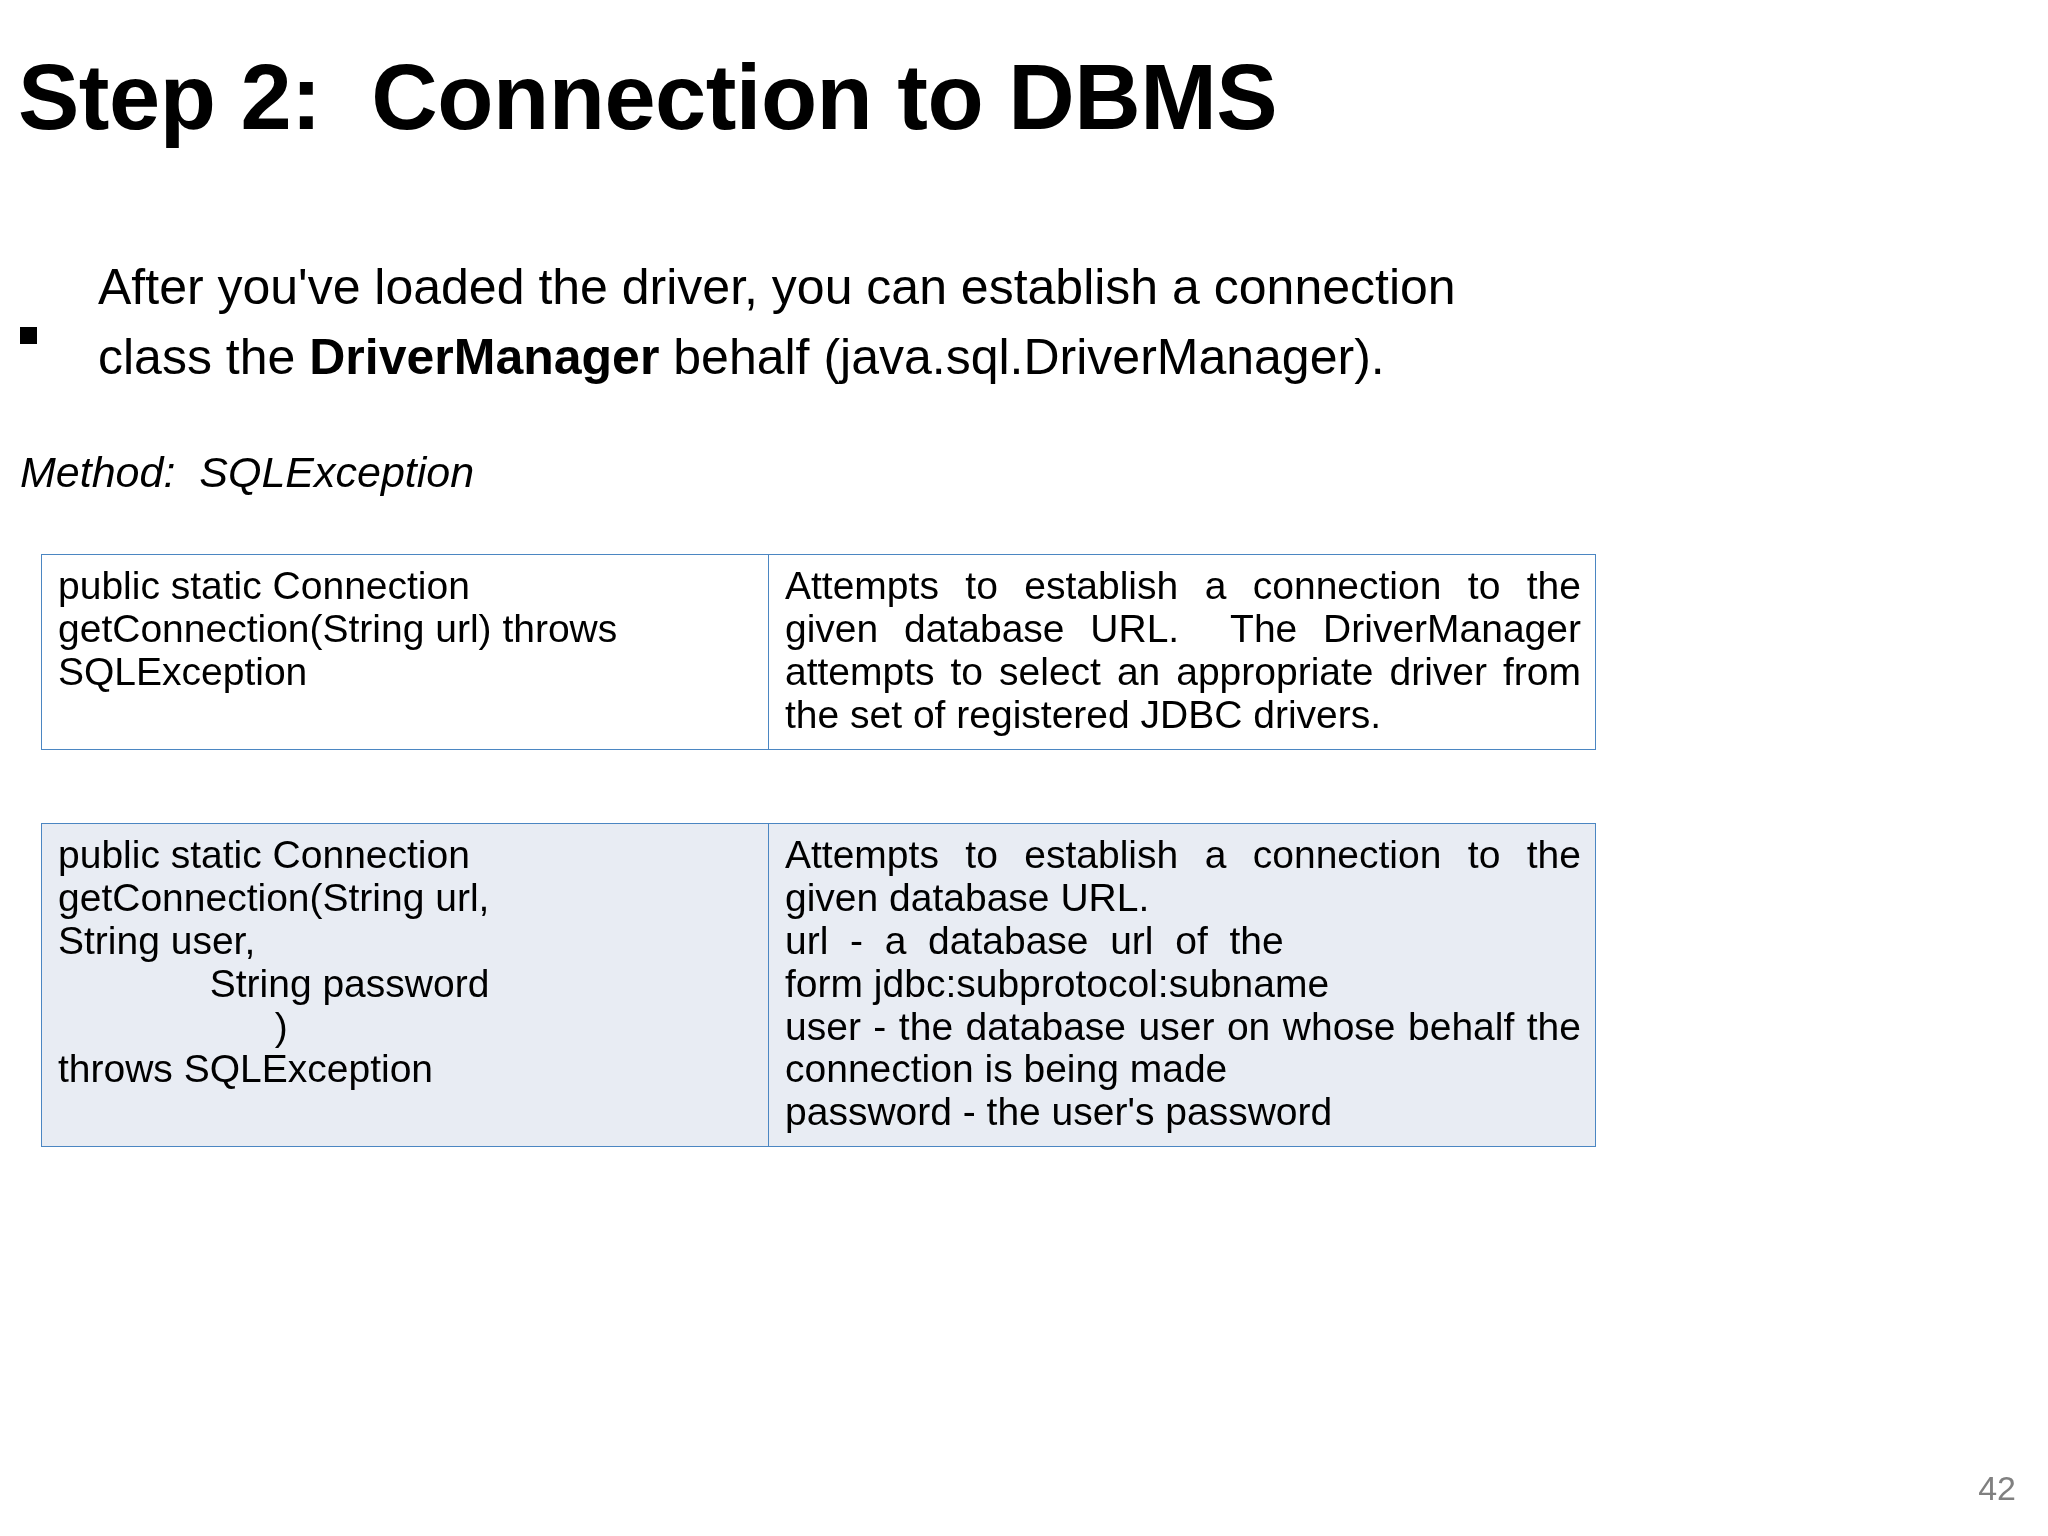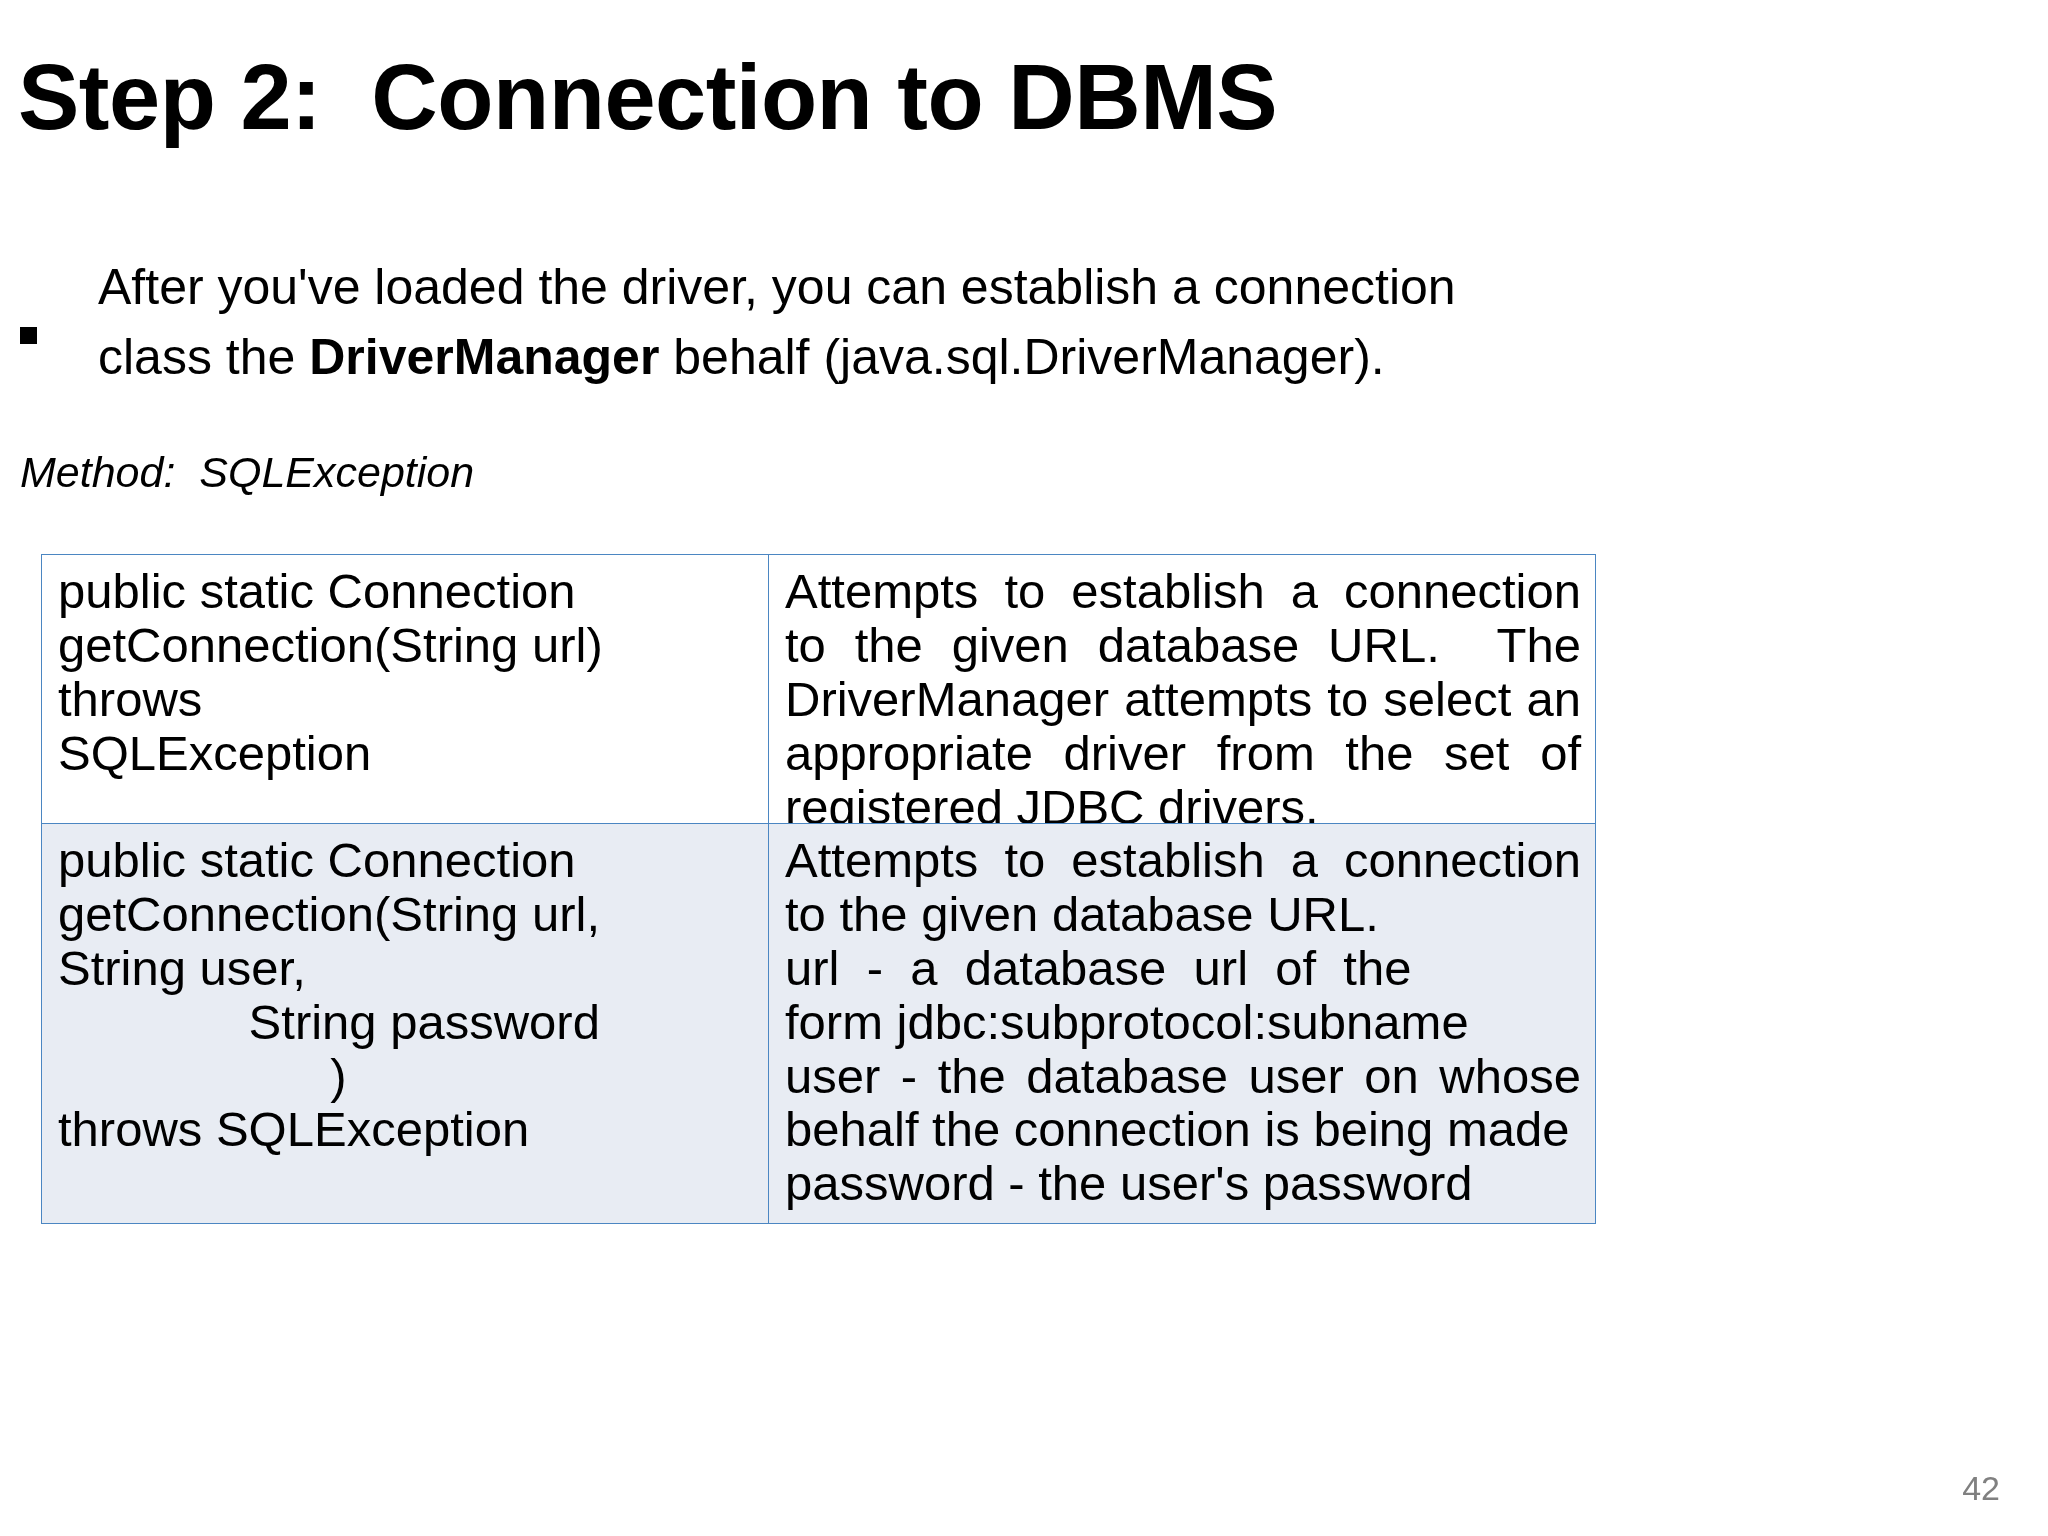--- a/index.html
+++ b/index.html
@@ -86,21 +86,21 @@
   .jtable {
     position: absolute;
     border-collapse: collapse;
     table-layout: fixed;
     border: 1px solid #4B86C2;
   }
   .jtable td {
     border: 1px solid #4B86C2;
     vertical-align: top;
     padding: 10px 14px 12px 16px;
-    font-size: 49px;
+    font-size: 39px;
     line-height: 1.10;
     color: #000000;
   }
   .jtable td.code-cell {
     white-space: pre-wrap;
     text-align: left;
   }
   .jtable td.desc-cell {
     text-align: justify;
     text-align-last: left;
@@ -121,21 +121,21 @@
     top: 823px;
     width: 1492px;
   }
   #table-2 td { background: #E8ECF3; }
   #table-2 .col-left  { width: 696px; }
   #table-2 .col-right { width: 796px; }
 
   
   .page-number {
     position: absolute;
-    right: 48px;
+    right: 32px;
     bottom: 28px;
     font-size: 34px;
     color: #808080;
   }
 </style>
 </head>
 <body>
 
 <div class="slide">
 

